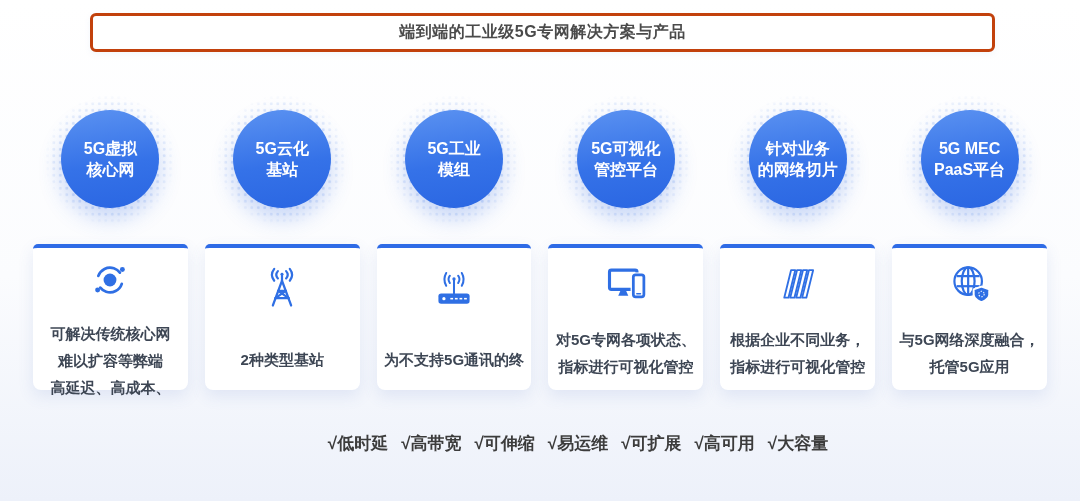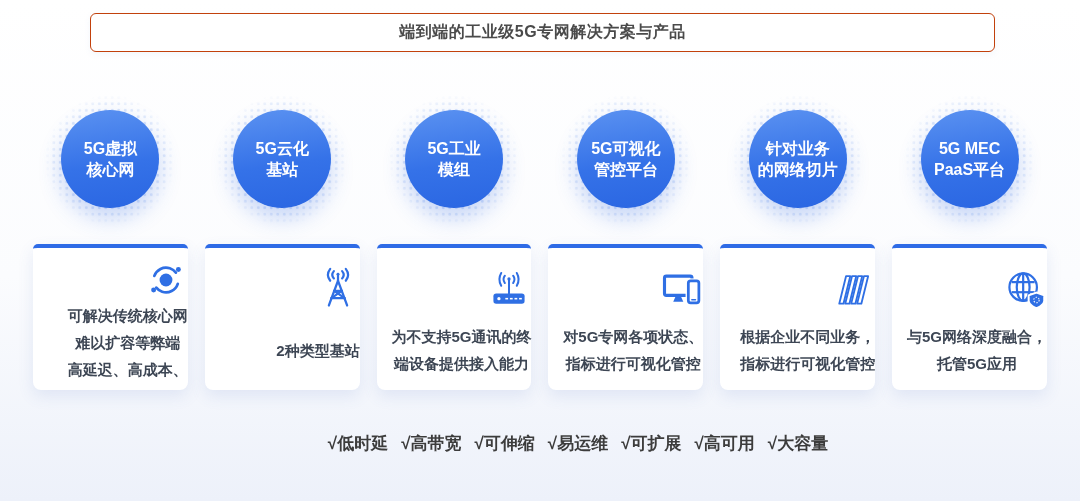--- a/index.html
+++ b/index.html
@@ -4,21 +4,21 @@
 <style>
   * { margin:0; padding:0; box-sizing:border-box; }
   html,body { width:1080px; height:501px; overflow:hidden; }
   body {
     font-family:"Liberation Sans","DejaVu Sans",sans-serif;
     background:linear-gradient(180deg,#FFFFFF 0%,#FBFCFE 55%,#EDF1FA 100%);
     position:relative;
   }
   .banner {
     position:absolute; left:90px; top:13px; width:905px; height:39px;
-    background:#fff; border:1px solid #c2410c; border-radius:6px;
+    background:#fff; border:3px solid #c2410c; border-radius:6px;
     display:flex; align-items:center; justify-content:center;
     font-size:16px; font-weight:700; color:#4A4A4A; letter-spacing:0.5px;
     box-shadow:0 2px 6px rgba(120,150,210,0.08);
   }
   .circles-row {
     position:absolute; left:33px; top:97px; width:1014px; height:130px;
     display:flex; gap:17px;
   }
   .circle-cell { flex:1; position:relative; display:flex; justify-content:center; }
   .halo {
@@ -37,21 +37,21 @@
     color:#fff; font-size:16px; font-weight:700; line-height:21px; text-align:center;
   }
   .cards-row {
     position:absolute; left:33px; top:244px; width:1014px; height:146px;
     display:flex; gap:17px;
   }
   .card {
     flex:1; height:146px; background:#fff;
     border-top:4px solid #2E6BE6; border-radius:5px 5px 8px 8px;
     box-shadow:0 6px 16px rgba(70,110,190,0.12);
-    display:flex; flex-direction:column; align-items:flex-end;
+    display:flex; flex-direction:column; align-items:center;gap:18px;
   }
   .card-icon { height:62px; margin-top:10px; display:flex; align-items:center; justify-content:center; }
   .card-text {
     flex:1; display:flex; flex-direction:column; align-items:center; justify-content:center;
     padding-bottom:10px; font-size:15px; font-weight:700; color:#3D4654;
     line-height:27px; text-align:center; white-space:nowrap;
   }
   .footer-tags {
     position:absolute; top:432px; left:578px; transform:translateX(-50%);
     display:flex; gap:13px; font-size:17px; font-weight:700; color:#3C3C3C; white-space:nowrap;
@@ -164,21 +164,20 @@
         <rect x="7" y="29" width="34" height="11" rx="3" fill="#2F6FE4"></rect>
         <circle cx="13" cy="34.5" r="1.8" fill="#fff"></circle>
         <rect x="20" y="33.7" width="3" height="1.7" fill="#fff"></rect>
         <rect x="25" y="33.7" width="3" height="1.7" fill="#fff"></rect>
         <rect x="30" y="33.7" width="3" height="1.7" fill="#fff"></rect>
         <rect x="35" y="33.7" width="3" height="1.7" fill="#fff"></rect>
       </svg>
     </div>
     <div class="card-text">
       <div>为不支持5G通讯的终</div>
-      <div>端设备提供接入能力</div>
     </div>
   </div>
 
   <div class="card">
     <div class="card-icon">
       <svg width="44" height="44" viewBox="0 0 48 48">
         <rect x="6" y="10" width="30" height="21" rx="2" fill="none" stroke="#2F6FE4" stroke-width="3.4"></rect>
         <path d="M18.5 31 L15.5 38 H26.5 L23.5 31 Z" fill="#2F6FE4"></path>
         <rect x="29.5" y="13" width="16" height="28" fill="#fff" stroke="#fff" stroke-width="1"></rect>
         <rect x="32" y="15" width="11.5" height="24" rx="2.5" fill="none" stroke="#2F6FE4" stroke-width="3"></rect>

